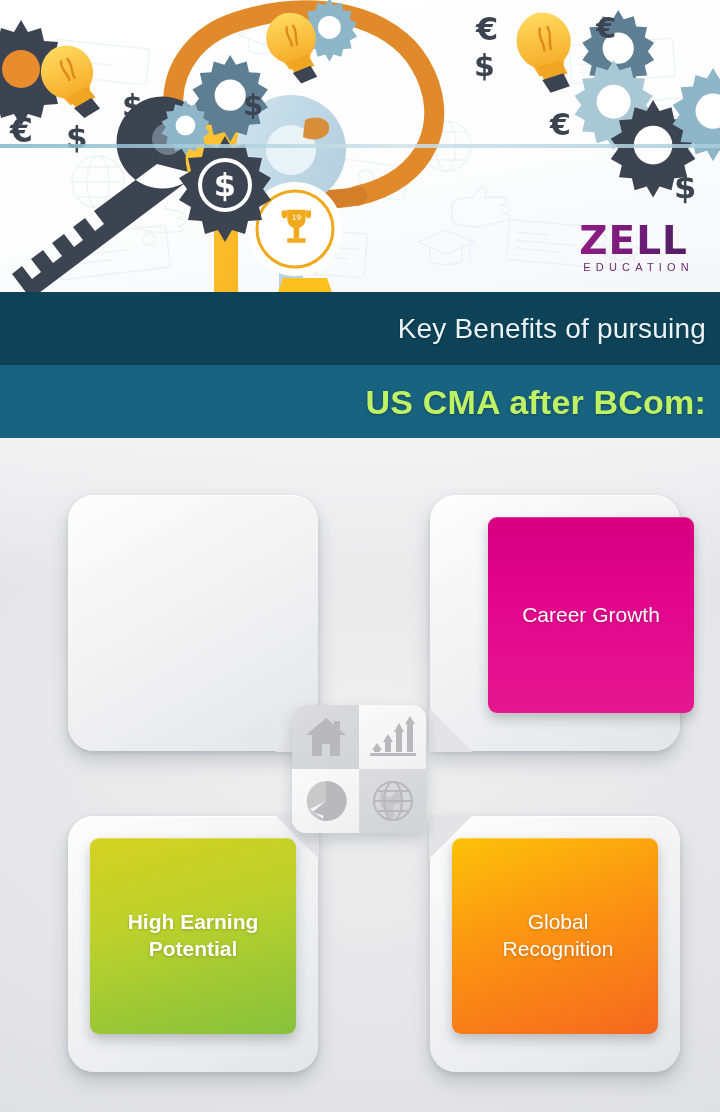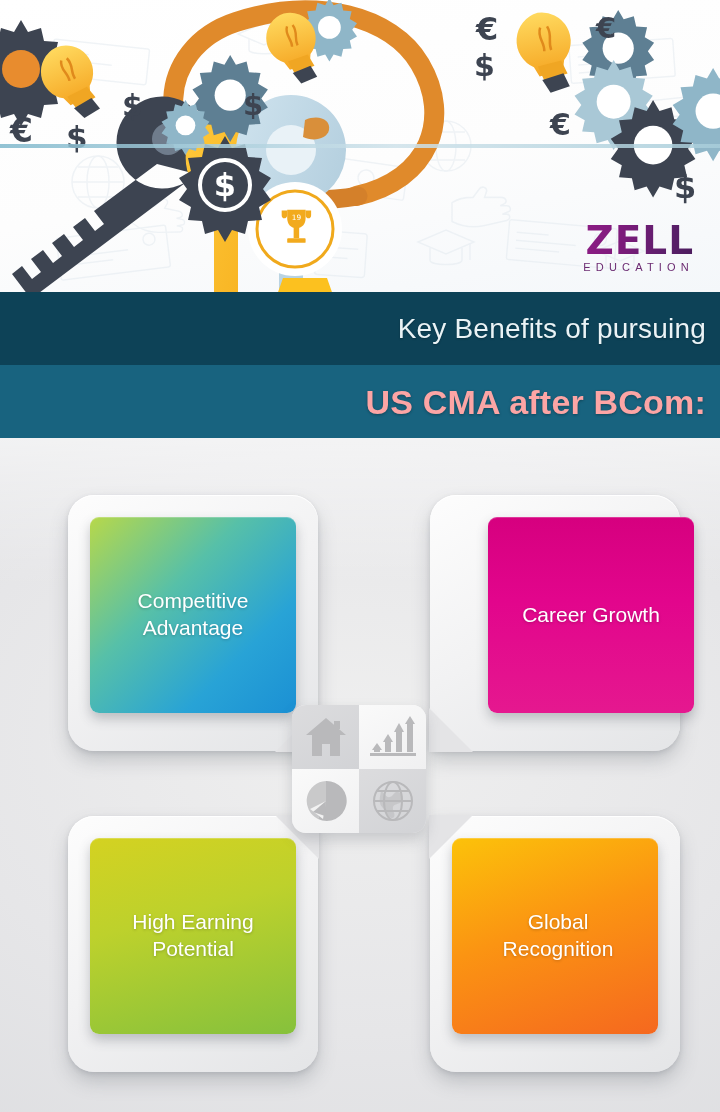--- a/index.html
+++ b/index.html
@@ -31,31 +31,31 @@
     position:absolute; left:0; top:73px; width:720px; height:73px;
     background:#18637f;
   }
   .band-top .btext {
     position:absolute; right:14px; top:50%; transform:translateY(-50%);
     color:#eaf3f6; font-size:28px; font-weight:300; letter-spacing:.2px;
     white-space:nowrap; text-shadow:0 1px 2px rgba(0,0,0,.25);
   }
   .band-bot .btext {
     position:absolute; right:14px; top:50%; transform:translateY(-50%);
-    color:#fca5a5; font-size:34px; font-weight:bold; letter-spacing:.2px;
+    color:#bef264; font-size:34px; font-weight:bold; letter-spacing:.2px;
     white-space:nowrap; text-shadow:0 1px 3px rgba(0,0,0,.3);
   }
   .banner-sheen {
     position:absolute; left:0; top:144px; width:720px; height:4px;
     background:linear-gradient(90deg,#7fb8cc,#cfe2ea 55%,#a8cdda);
     opacity:.85;
   }
 
   
-  .logo { position:absolute; right:26px; top:222px; text-align:right;margin-left:26px; }
+  .logo { position:absolute; right:26px; top:222px; text-align:left;margin-left:26px; }
   .logo-word {
     font-size:39px; font-weight:bold; letter-spacing:1px; line-height:.95;
     background:linear-gradient(100deg,#8f1d86 0%,#7e1b7c 35%,#5c1f6b 75%,#4b1c5d 100%);
     -webkit-background-clip:text; background-clip:text; color:transparent;
     font-family:"DejaVu Sans", sans-serif;
   }
   .logo-sub {
     font-size:11px; letter-spacing:5.2px; color:#6b2a71; margin-top:2px;
     font-weight:500; padding-left:4px;
   }
@@ -99,21 +99,21 @@
     position:absolute; left:22px; top:22px; width:206px; height:196px;
     border-radius:9px;
     display:flex; align-items:center; justify-content:center; text-align:center;
     color:#ffffff; font-size:21px; line-height:1.28; font-weight:400;
     text-shadow:0 1px 3px rgba(0,0,0,.22);
     box-shadow:0 6px 12px rgba(70,75,85,.30), inset 0 1px 0 rgba(255,255,255,.22);
     padding:0 14px;
   }
   .tile.t-comp  { background:linear-gradient(135deg,#b7d84a 0%,#57c0a8 38%,#28a3d6 72%,#1b90d4 100%); }
   .tile.t-care  { background:linear-gradient(180deg,#d6007f 0%,#e2058c 42%,#e5188f 100%);margin-left:36px; }
-  .tile.t-high  { background:linear-gradient(165deg,#d4d221 0%,#bdd12c 40%,#86c13c 100%); }
+  .tile.t-high  { background:linear-gradient(165deg,#d4d221 0%,#bdd12c 40%,#86c13c 100%);font-weight:bold; }
   .tile.t-glob  { background:linear-gradient(160deg,#fcc20a 0%,#fb9412 45%,#f5681f 100%);padding-left:20px; }
 
   
   .hub {
     position:absolute; left:292px; top:705px; width:134px; height:128px;
     border-radius:14px; overflow:hidden;
     display:grid; grid-template-columns:1fr 1fr; grid-template-rows:1fr 1fr;
     box-shadow:0 7px 14px rgba(95,100,110,.26), inset 0 1px 0 rgba(255,255,255,.8);
   }
   .hub-cell { display:flex; align-items:center; justify-content:center; }
@@ -370,21 +370,20 @@
     <div class="band-bot">
       <div class="btext">US CMA after BCom:</div>
     </div>
   </div>
   <div class="banner-sheen"></div>
 
   <div class="board"></div>
 
   <div class="frame tl">
     <div class="notch"></div>
-    <div class="tile t-comp">Competitive<br>Advantage</div>
   </div>
 
   <div class="frame tr">
     <div class="notch"></div>
     <div class="tile t-care">Career Growth</div>
   </div>
 
   <div class="frame bl">
     <div class="notch"></div>
     <div class="tile t-high">High Earning<br>Potential</div>

